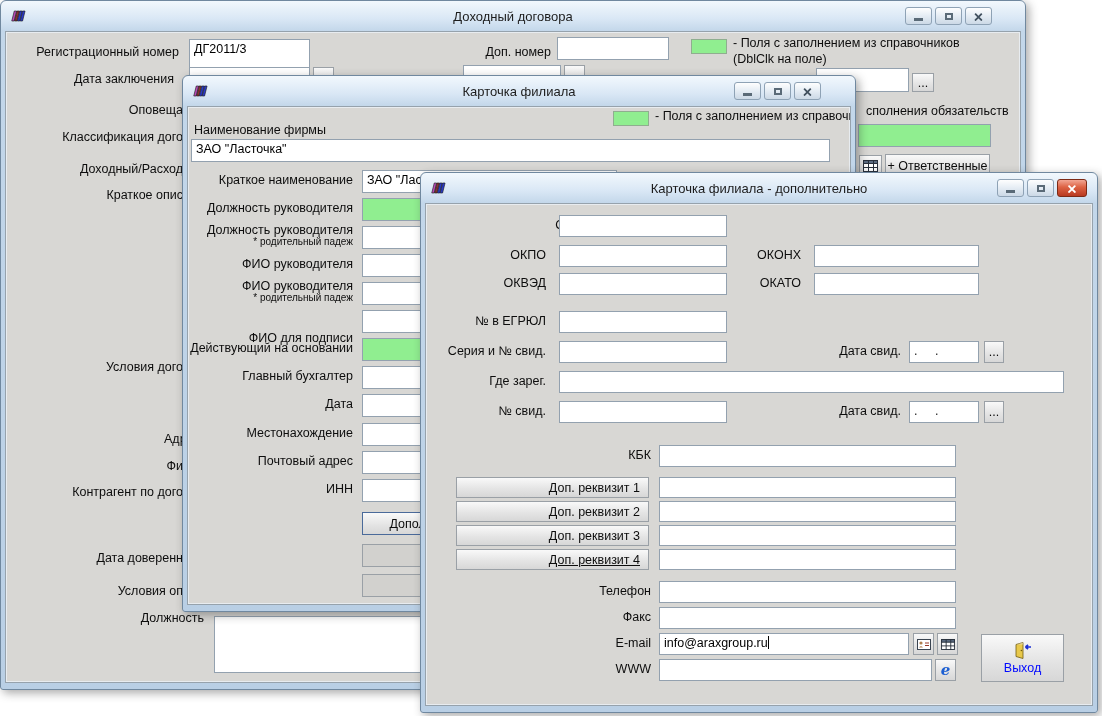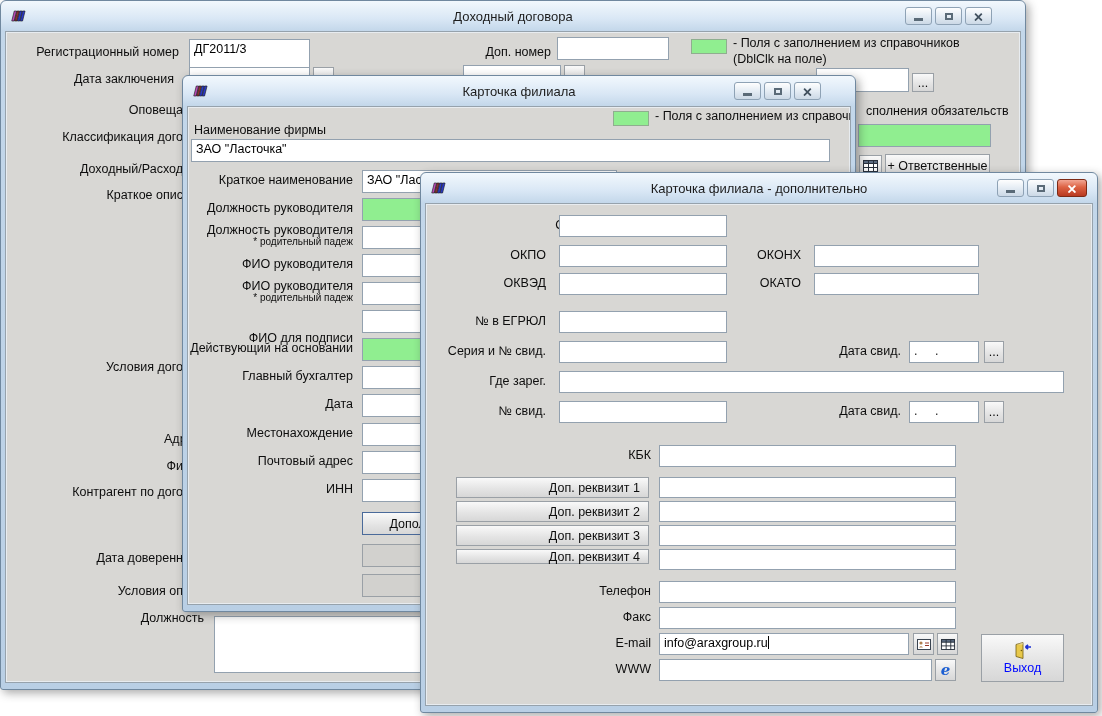--- a/index.html
+++ b/index.html
@@ -241,21 +241,21 @@
 
       <div class="lbl" style="left:105px;top:244px;width:120px;">КБК</div>
       <div class="fld" style="left:233px;top:241px;width:297px;height:22px;"></div>
 
       <div class="btn" style="left:30px;top:273px;width:193px;height:21px;justify-content:flex-end;padding-right:8px;">Доп. реквизит 1</div>
       <div class="fld" style="left:233px;top:273px;width:297px;height:21px;"></div>
       <div class="btn" style="left:30px;top:297px;width:193px;height:21px;justify-content:flex-end;padding-right:8px;">Доп. реквизит 2</div>
       <div class="fld" style="left:233px;top:297px;width:297px;height:21px;"></div>
       <div class="btn" style="left:30px;top:321px;width:193px;height:21px;justify-content:flex-end;padding-right:8px;">Доп. реквизит 3</div>
       <div class="fld" style="left:233px;top:321px;width:297px;height:21px;"></div>
-      <div class="btn" style="left:30px;top:345px;width:193px;height:15px;justify-content:flex-end;padding-right:8px;">Доп. реквизит 4</div>
+      <div class="btn" style="left:30px;top:345px;width:193px;height:21px;justify-content:flex-end;padding-right:8px;text-decoration:underline;">Доп. реквизит 4</div>
       <div class="fld" style="left:233px;top:345px;width:297px;height:21px;"></div>
 
       <div class="lbl" style="left:105px;top:380px;width:120px;">Телефон</div>
       <div class="fld" style="left:233px;top:377px;width:297px;height:22px;"></div>
 
       <div class="lbl" style="left:105px;top:406px;width:120px;">Факс</div>
       <div class="fld" style="left:233px;top:403px;width:297px;height:22px;"></div>
 
       <div class="lbl" style="left:105px;top:432px;width:120px;">E-mail</div>
       <div class="fld" style="left:233px;top:429px;width:250px;height:22px;"><span>info@araxgroup.ru</span><span class="caret"></span></div>

